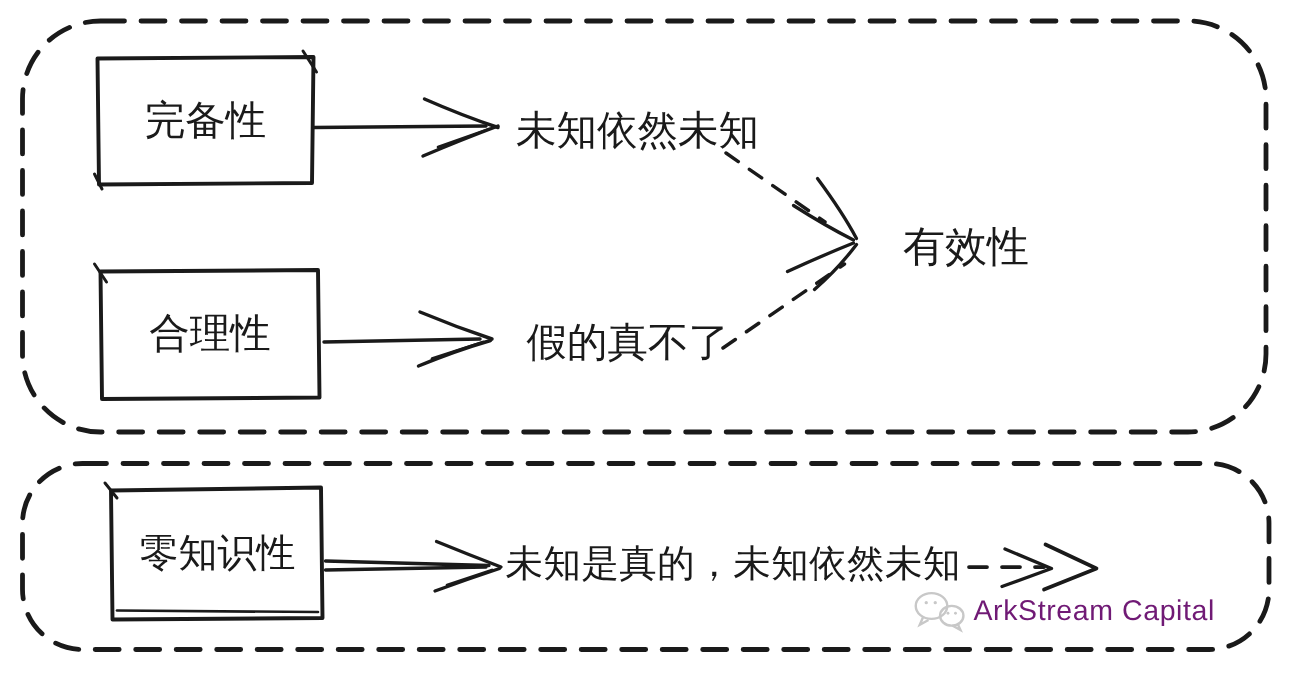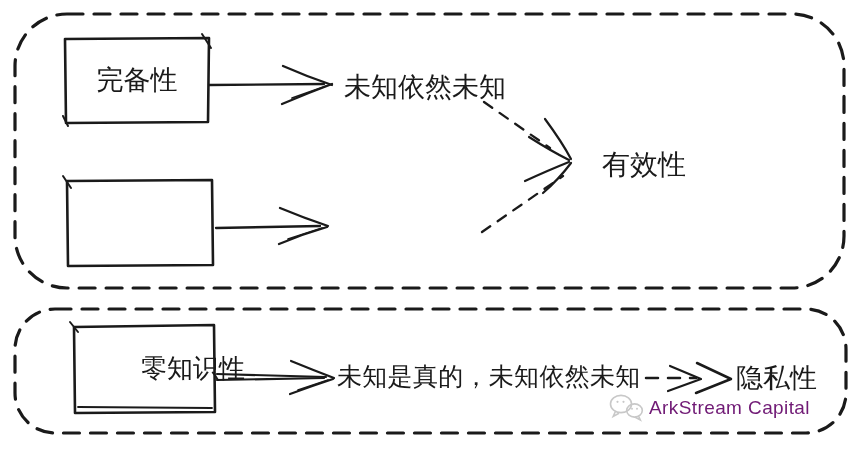--- a/index.html
+++ b/index.html
@@ -12,21 +12,21 @@
     color:#1a1a1a;
     padding-left:47px;
   }
   .strokes{position:absolute;left:0;top:0;width:865px;height:452px;}
   .txt{position:absolute;white-space:nowrap;line-height:1.15;}
   .box-label{
     display:flex;align-items:center;justify-content:center;
     text-align:center;
   }
   .t27{font-size:27px;}
-  .t26{font-size:26px;margin-left:48px;}
+  .t26{font-size:26px;}
   .t25{font-size:25px;letter-spacing:.3px;}
   .t28{font-size:28px;}
   .watermark{
     position:absolute;left:608px;top:393px;
     display:flex;align-items:center;gap:5px;
   }
   .watermark-text{
     font-size:19px;
     letter-spacing:.4px;
     color:#701a75;
@@ -95,31 +95,32 @@
 
     <g stroke-width="2.5">
       <path d="M646,378 L696,378" stroke-dasharray="12 10"></path>
       <path d="M697,363 L731,379 L696,393"></path>
       <path d="M670,366 L701,379 L668,391" stroke-width="2.2"></path>
     </g>
   </svg>
 
   <div class="txt box-label t27" style="left:65px;top:38px;width:144px;height:85px;">完备性</div>
 
+  <div class="txt box-label t27" style="left:67px;top:180px;width:146px;height:86px;">合理性</div>
 
   <div class="txt box-label t26" style="left:75px;top:325px;width:140px;height:88px;">零知识性</div>
 
   <div class="txt t27" style="left:344px;top:72px;">未知依然未知</div>
 
+  <div class="txt t27" style="left:351px;top:213px;">假的真不了</div>
 
   <div class="txt t25" style="left:337px;top:362px;">未知是真的，未知依然未知</div>
 
   <div class="txt t28" style="left:602px;top:149px;">有效性</div>
 
-  <div class="txt t27" style="left:736px;top:363px;">隐私性</div>
 
   <div class="watermark">
     <svg width="36" height="29" viewBox="0 0 36 29" fill="none" stroke="#c8c8c8" stroke-width="1.6">
       <ellipse cx="13" cy="11" rx="10.5" ry="8.6"></ellipse>
       <path d="M7.5,18.2 L5.2,23.5 L11,20.3"></path>
       <circle cx="9.5" cy="8.8" r="1.1" fill="#c8c8c8" stroke="none"></circle>
       <circle cx="15.5" cy="8.8" r="1.1" fill="#c8c8c8" stroke="none"></circle>
       <ellipse cx="26.5" cy="17.5" rx="7.8" ry="6.6"></ellipse>
       <path d="M30.5,23 L32.3,27 L26.8,24"></path>
       <circle cx="24" cy="15.8" r="0.95" fill="#c8c8c8" stroke="none"></circle>

